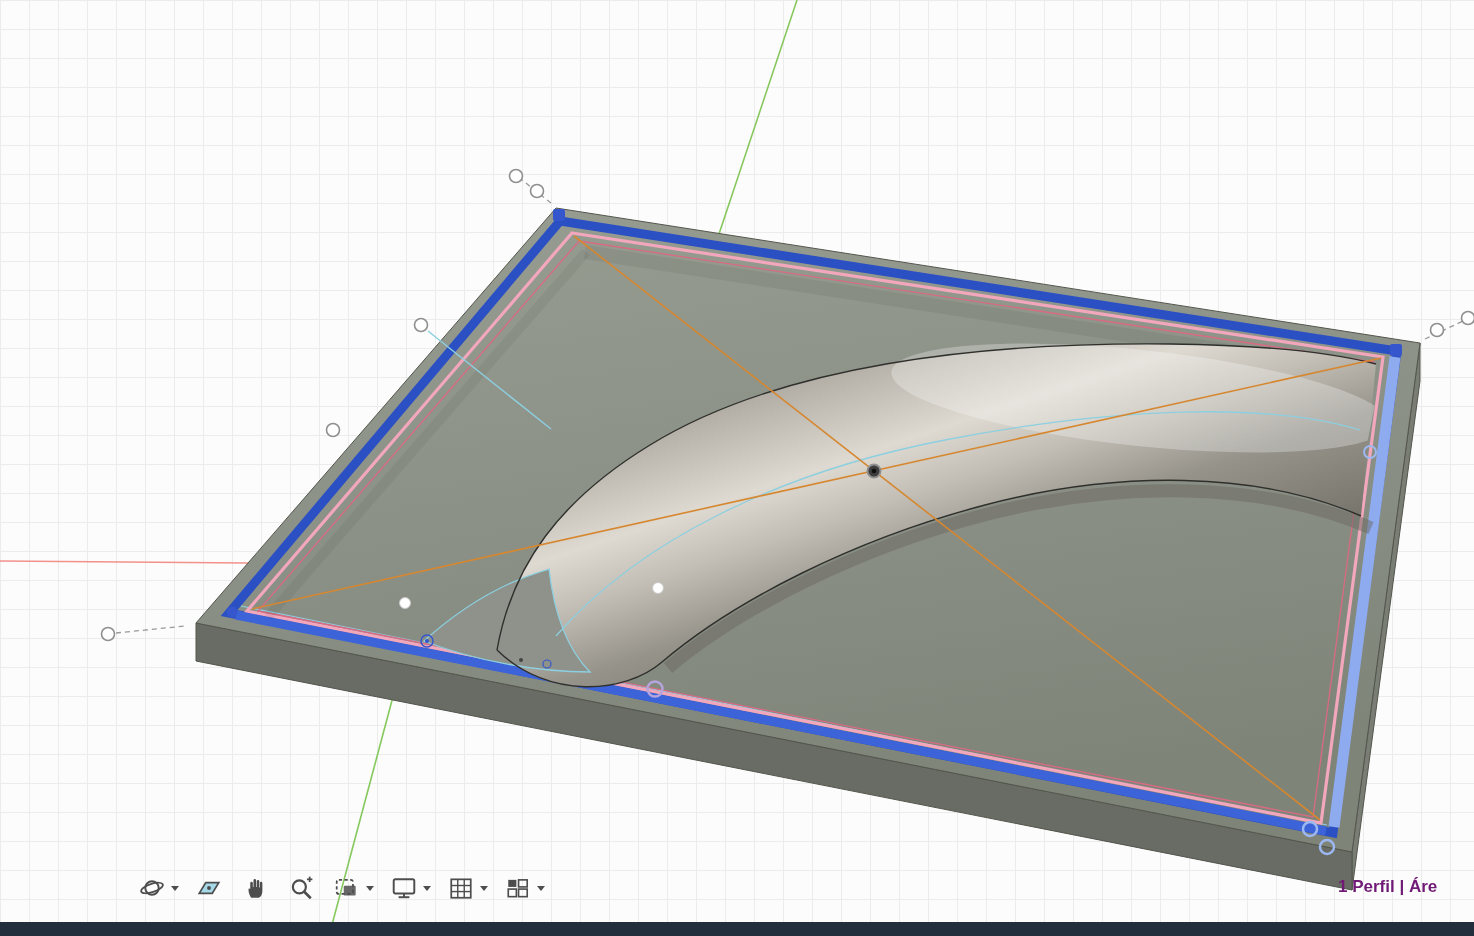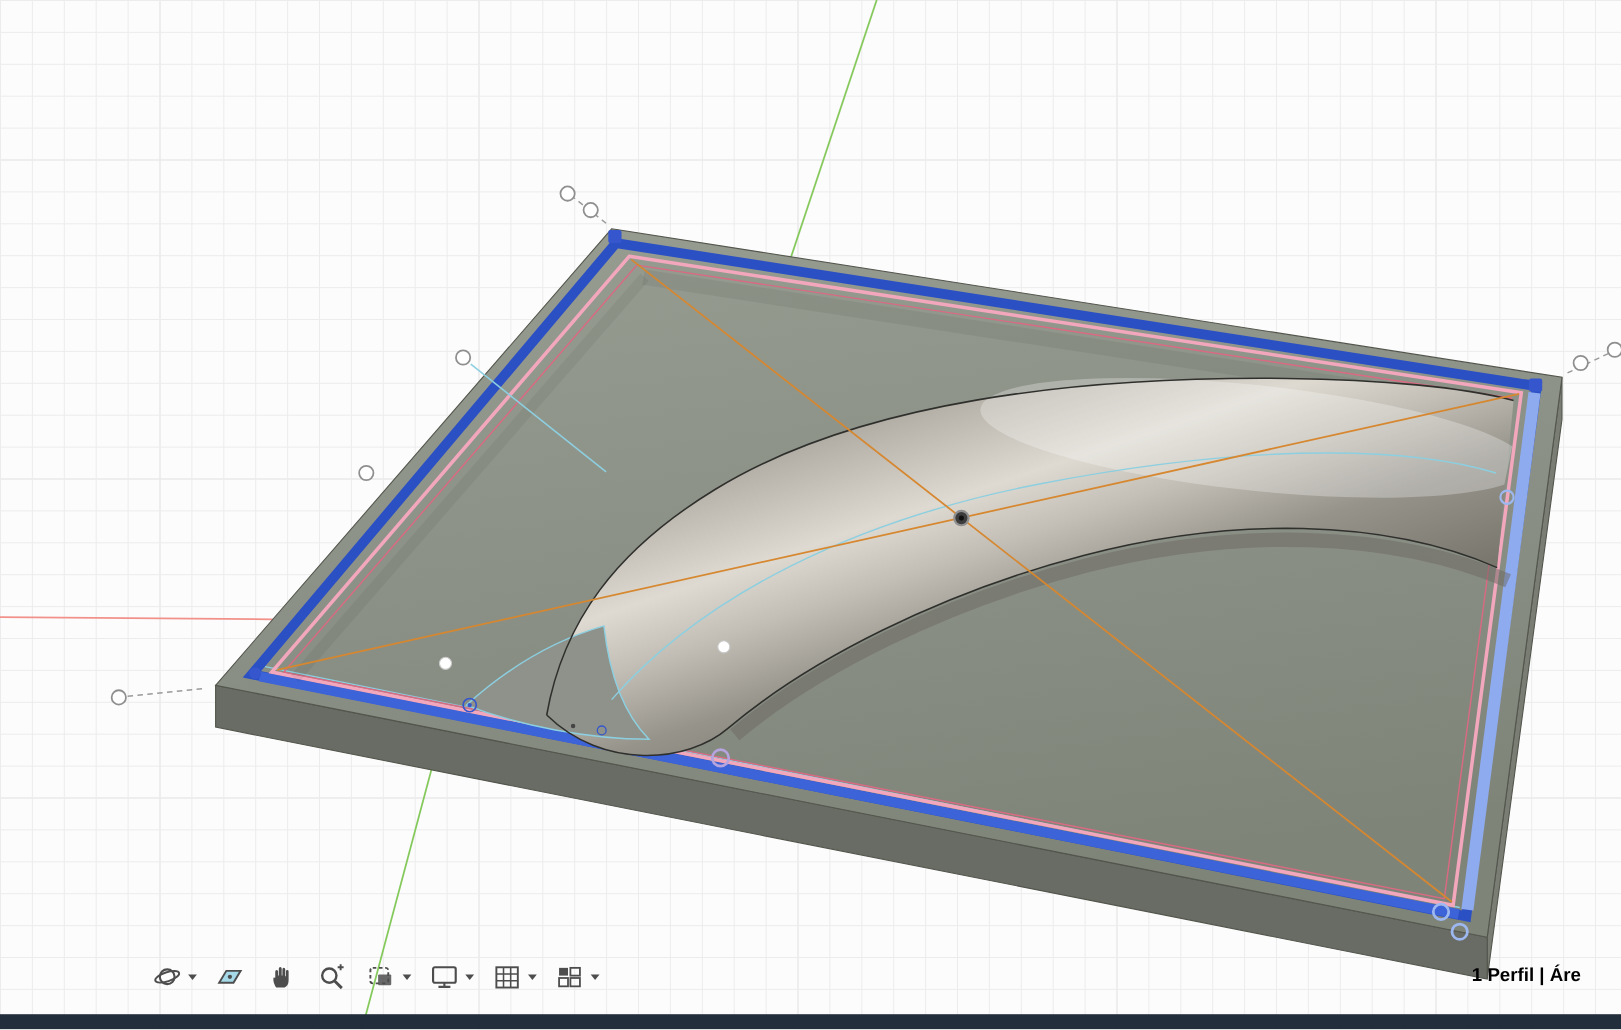--- a/index.html
+++ b/index.html
@@ -13,21 +13,21 @@
     background-size:29px 29px,29px 29px,145px 145px,145px 145px;}
   .scene{position:absolute;inset:0;}
   .navbar{position:absolute;left:136px;top:869px;display:flex;align-items:center;height:38px;}
   .grp{display:flex;align-items:center;margin-right:14px;}
   .navbtn{display:flex;align-items:center;justify-content:center;width:32px;height:34px;
     border:none;background:transparent;padding:0;cursor:pointer;}
   .navbtn svg{display:block;}
   .caret{width:0;height:0;border-left:4px solid transparent;border-right:4px solid transparent;
     border-top:5px solid #4d4d4d;margin-left:3px;cursor:pointer;}
   .status{position:absolute;left:1338px;top:877px;font-size:17px;font-weight:bold;
-    color:#000000;white-space:nowrap;}
+    color:#701a75;white-space:nowrap;}
   .bottombar{position:absolute;left:0;right:0;bottom:0;height:14px;background:#232e3c;}
 </style>
 </head>
 <body>
 
 <div class="stage">
   <div class="grid-layer"></div>
 
   <svg class="scene" width="1474" height="936" viewBox="0 0 1474 936" xmlns="http://www.w3.org/2000/svg">
     <defs>

